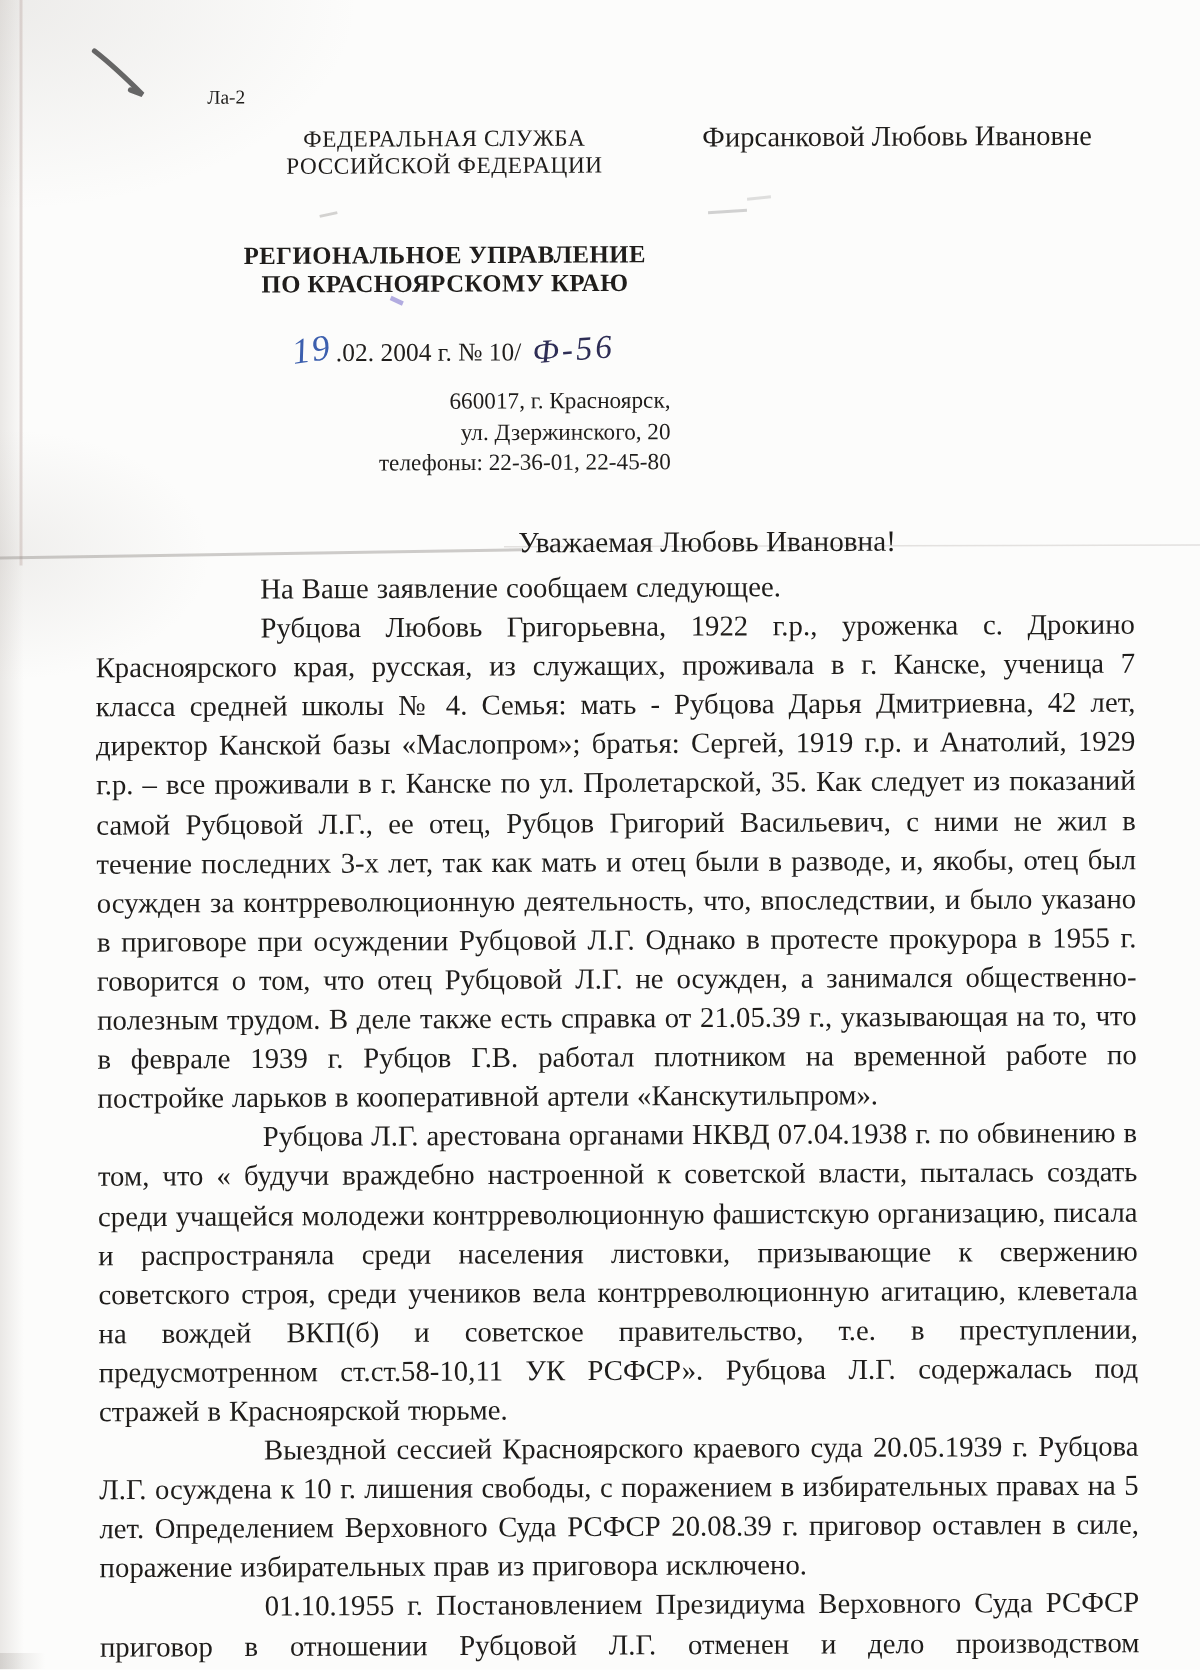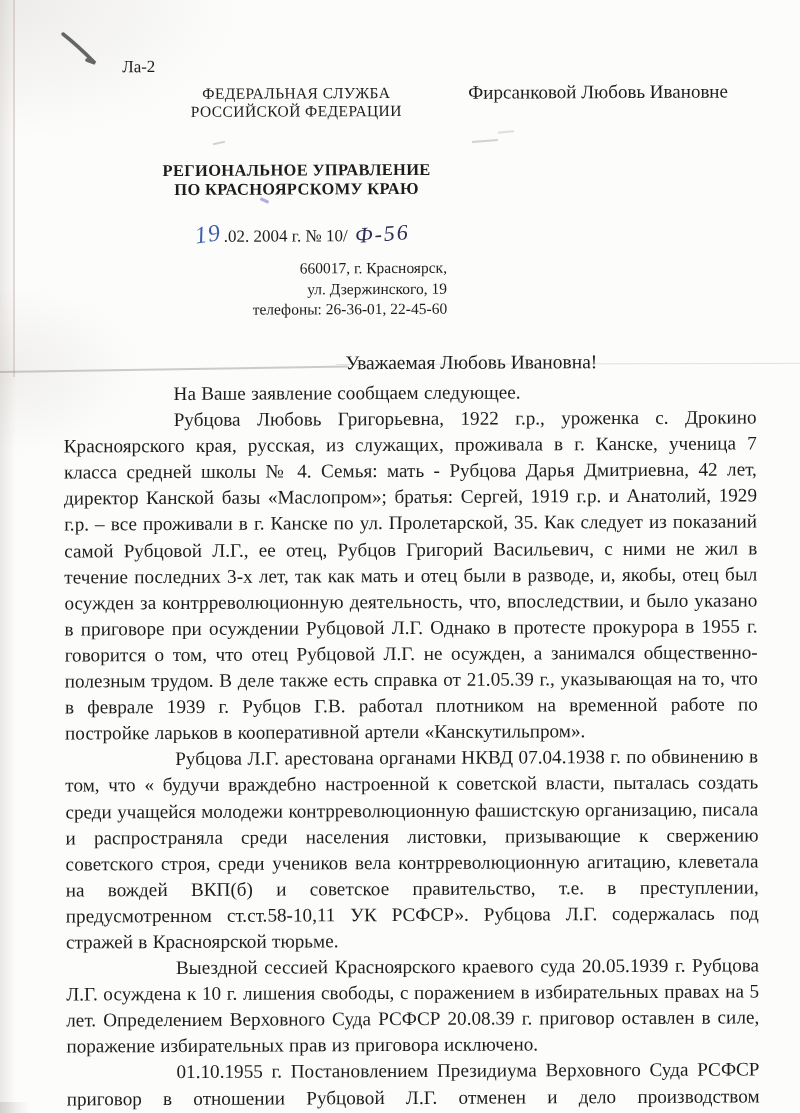--- a/index.html
+++ b/index.html
@@ -34,21 +34,21 @@
   .pencil-mark-2 { position:absolute; left:498px; top:131px; width:16px; height:0;
                    border-top:2px solid rgba(165,165,165,.35); transform:rotate(-6deg); }
   .pen-dot-blue { position:absolute; left:260px; top:199px; width:9px; height:0;
                   border-top:3px solid rgba(104,92,198,.5); transform:rotate(25deg); }
   .smudge-gray { position:absolute; left:213px; top:142px; width:12px; height:0;
                  border-top:2px solid rgba(150,148,145,.4); transform:rotate(-12deg); }
   .corner-smudge { position:absolute; left:0; top:1102px; width:30px; height:11px;
                    background:linear-gradient(to right, rgba(170,165,160,.35), transparent); }
 
   
-  .margin-note { position:absolute; left:124px; top:56px; font-size:17px; }
+  .margin-note { position:absolute; left:140px; top:56px; font-size:13px; }
   .letterhead-org { position:absolute; left:148px; top:84px; width:300px;
                     text-align:center; font-size:15.5px; line-height:17.5px; letter-spacing:.4px; }
   .letterhead-dept { position:absolute; left:148px; top:160px; width:300px;
                      text-align:center; font-weight:bold; font-size:16.5px; line-height:19px; letter-spacing:.3px; }
   .date-line { position:absolute; left:196px; top:220px; font-size:17px; white-space:nowrap; }
   .hand-day { display:inline-block; color:#3c5fae; font-size:24px; font-style:italic;
               transform:rotate(-8deg); margin-right:3px; letter-spacing:1px; }
   .hand-num { display:inline-block; color:#2e2d55; font-size:22px; font-style:italic;
               transform:rotate(-4deg); margin-left:7px; letter-spacing:2px; }
   .sender-address { position:absolute; left:148px; top:258px; width:300px;
@@ -96,22 +96,22 @@
       <div>РЕГИОНАЛЬНОЕ УПРАВЛЕНИЕ</div>
       <div>ПО КРАСНОЯРСКОМУ КРАЮ</div>
     </div>
 
     <div class="date-line">
       <span class="hand-day">19</span><span>.02. 2004  г.   № 10/</span><span class="hand-num">Ф-56</span>
     </div>
 
     <div class="sender-address">
       <div>660017, г. Красноярск,</div>
-      <div>ул. Дзержинского, 19</div>
-      <div>телефоны: 26-36-01, 22-45-60</div>
+      <div>ул. Дзержинского, 20</div>
+      <div>телефоны: 22-36-01, 22-45-80</div>
     </div>
 
     <div class="recipient">
       <div>Фирсанковой Любовь Ивановне</div>
       <div class="recipient-address">
       </div>
     </div>
 
     <div class="salutation">Уважаемая Любовь Ивановна!</div>
 

